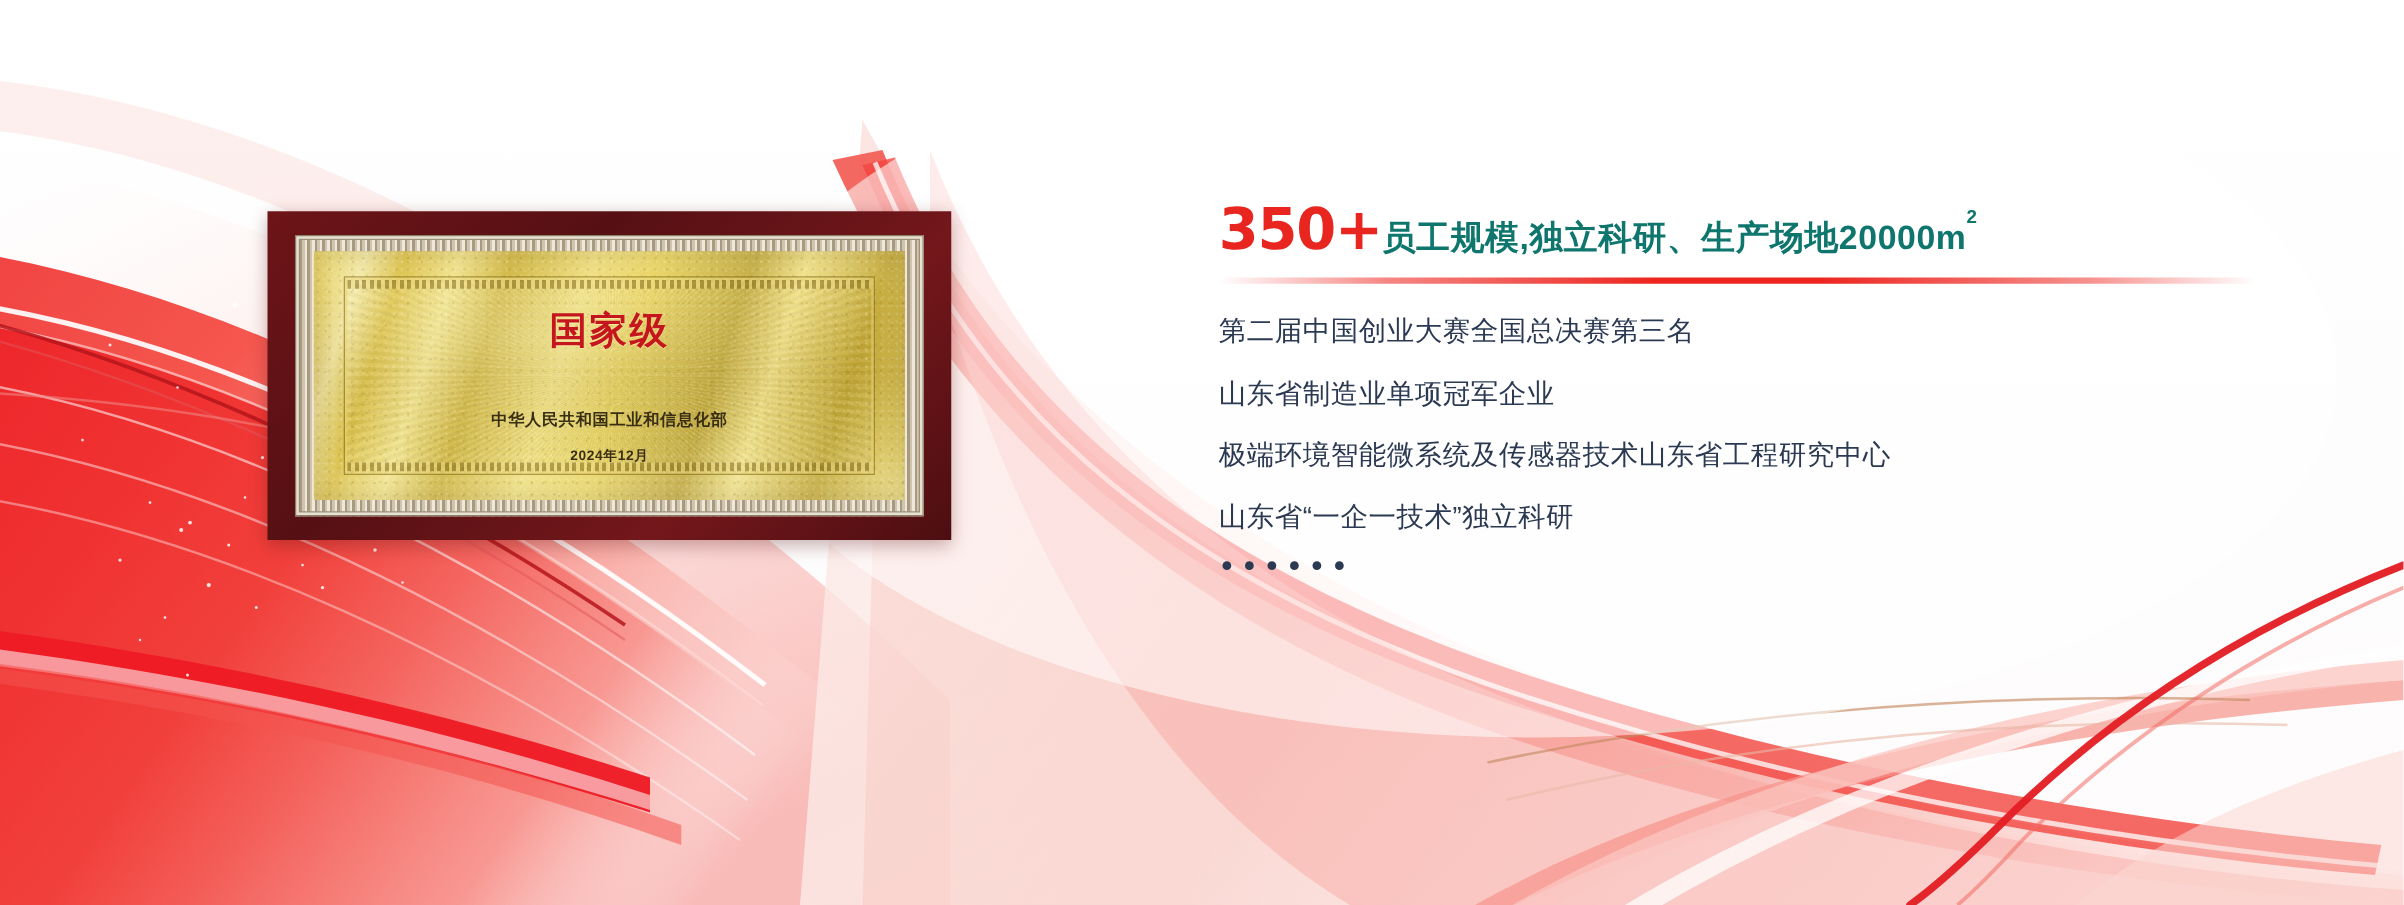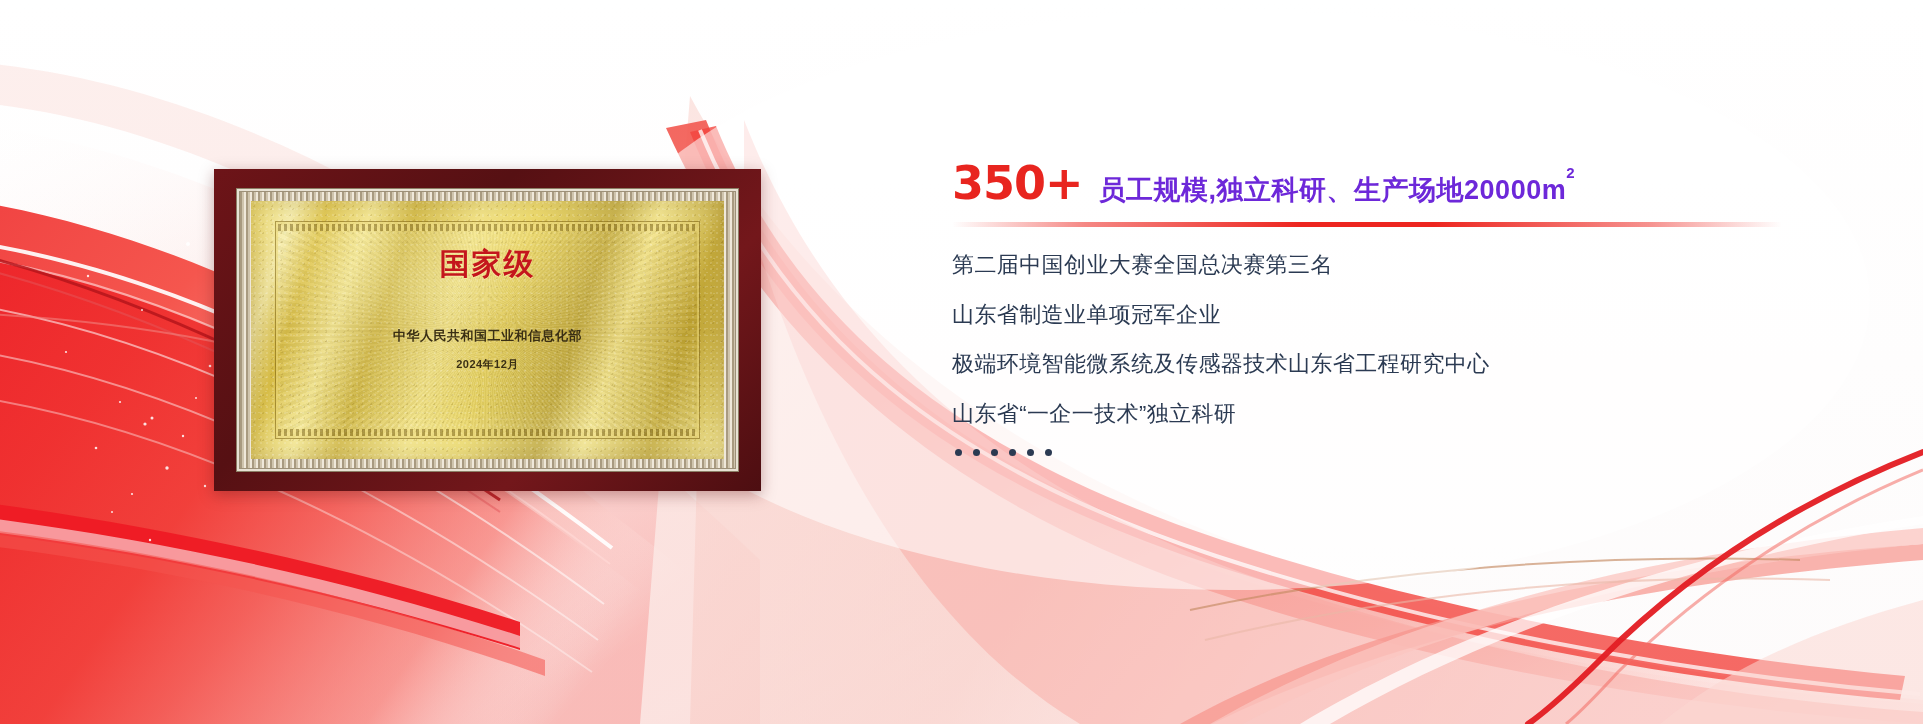--- a/index.html
+++ b/index.html
@@ -8,21 +8,21 @@
     background:#ffffff;
     font-family:"Liberation Sans","DejaVu Sans",sans-serif;
   }
   #stage{position:relative;width:1923px;height:724px;overflow:hidden;background:#fff;}
 
   
   .bg-svg{position:absolute;left:0;top:0;width:1923px;height:724px;}
 
   
   #plaque-wrap{
-    position:absolute;left:214px;top:169px;width:547px;height:322px;
+    position:absolute;left:214px;top:169px;width:547px;height:263px;
   }
   .plaque-outer{
     position:absolute;inset:0;
     background:linear-gradient(135deg,#6d1418 0%,#561013 35%,#73171b 70%,#4d0e11 100%);
     box-shadow:0 4px 14px rgba(90,20,20,.35);
   }
   .plaque-silver{
     position:absolute;left:22px;top:19px;right:22px;bottom:19px;
     background:
       repeating-linear-gradient(90deg,#cfc4ad 0 2px,#efe8da 2px 4px,#a89a80 4px 6px),
@@ -98,29 +98,29 @@
   
   #plaque-reflection{
     position:absolute;left:214px;top:434px;width:547px;height:175px;
     overflow:hidden;opacity:.28;
     -webkit-mask-image:linear-gradient(180deg,rgba(0,0,0,.75),rgba(0,0,0,0) 88%);
     mask-image:linear-gradient(180deg,rgba(0,0,0,.75),rgba(0,0,0,0) 88%);
     pointer-events:none;
   }
 
   
-  #right-col{position:absolute;left:952px;top:160px;width:900px;}
+  #right-col{position:absolute;left:975px;top:160px;width:900px;}
   #headline{white-space:nowrap;display:flex;align-items:baseline;}
   #headline .num{
     font-family:"DejaVu Sans","Liberation Sans",sans-serif;
     font-size:46px;font-weight:700;color:#e8251f;letter-spacing:-1px;line-height:1;
   }
   #headline .rest{
-    font-size:27px;font-weight:700;color:#6d28d9;letter-spacing:.5px;line-height:1;
-    margin-left:16px;
+    font-size:27px;font-weight:700;color:#0f766e;letter-spacing:.5px;line-height:1;
+    margin-left:0;
   }
   #headline .sup{font-size:15px;vertical-align:super;position:relative;top:-11px;}
   #divider{
     margin-top:16px;width:830px;height:5px;border-radius:3px;
     background:linear-gradient(90deg,rgba(237,37,31,0) 0%,rgba(237,37,31,.55) 16%,
       #ed251f 42%,#ed251f 58%,rgba(237,37,31,.5) 84%,rgba(237,37,31,0) 100%);
   }
   #award-list{margin-top:24px;}
   .award-item{
     font-size:22px;color:#2b3a52;letter-spacing:.4px;margin-bottom:22px;line-height:1.25;

